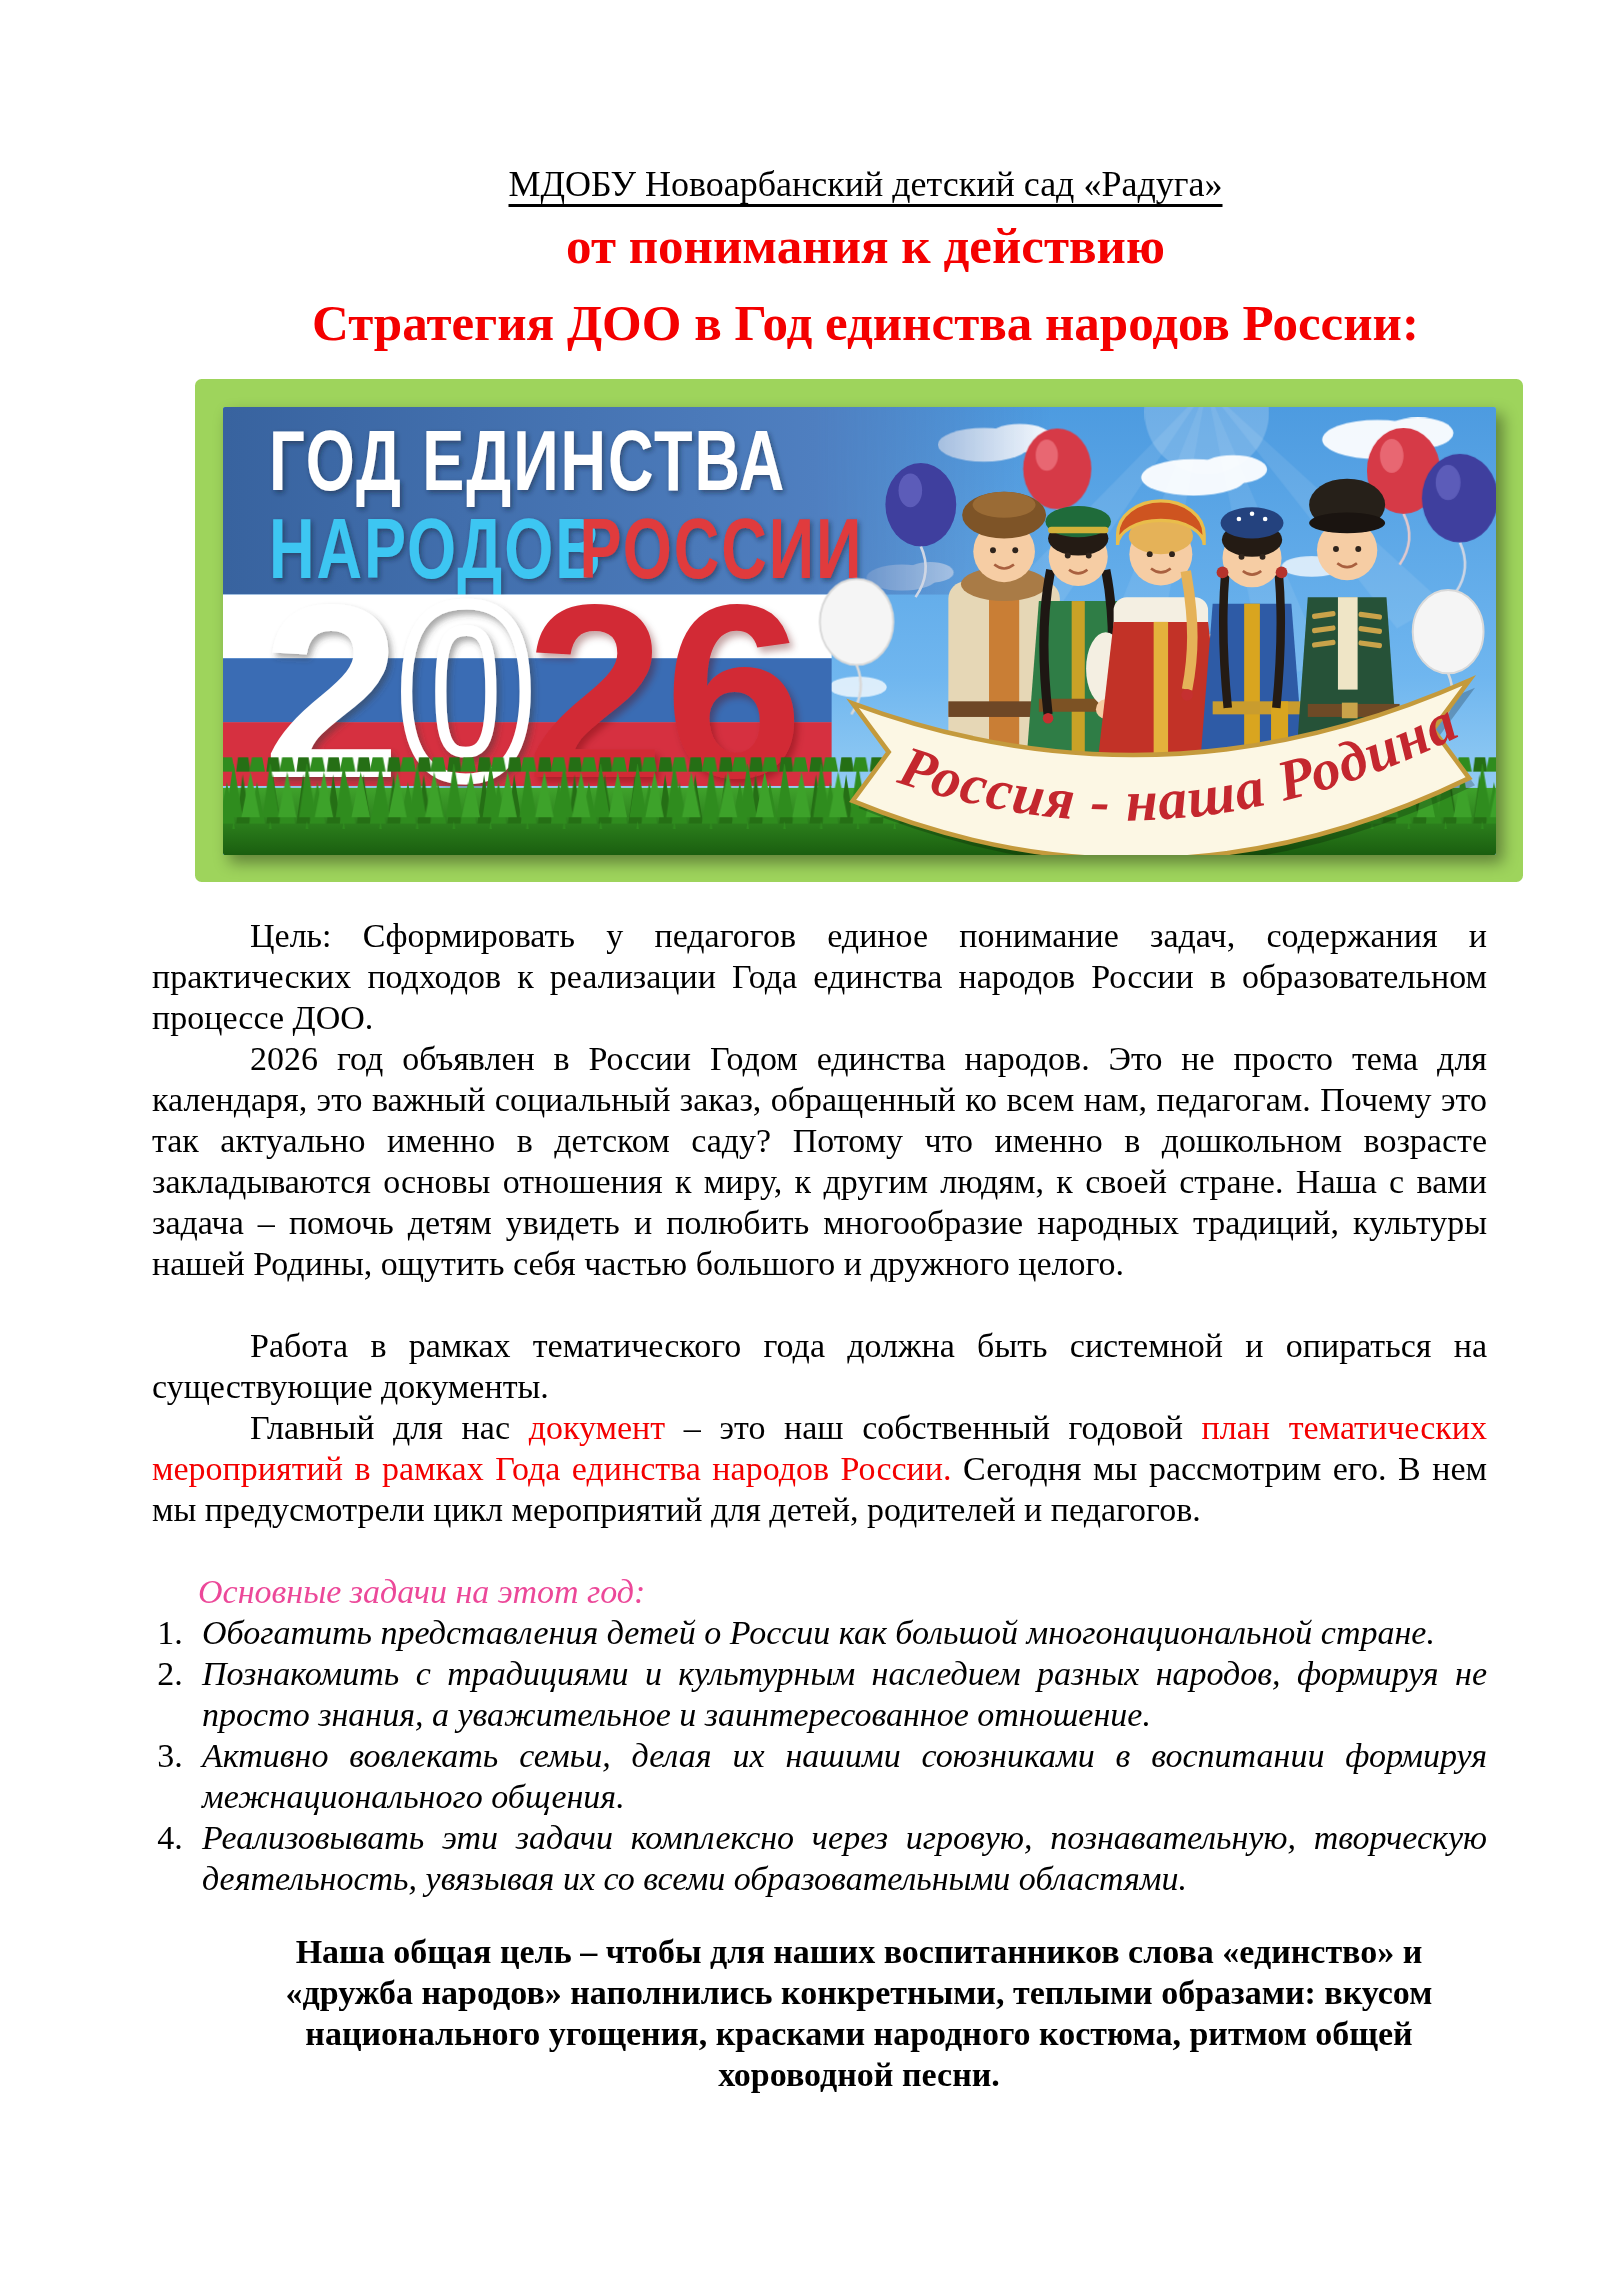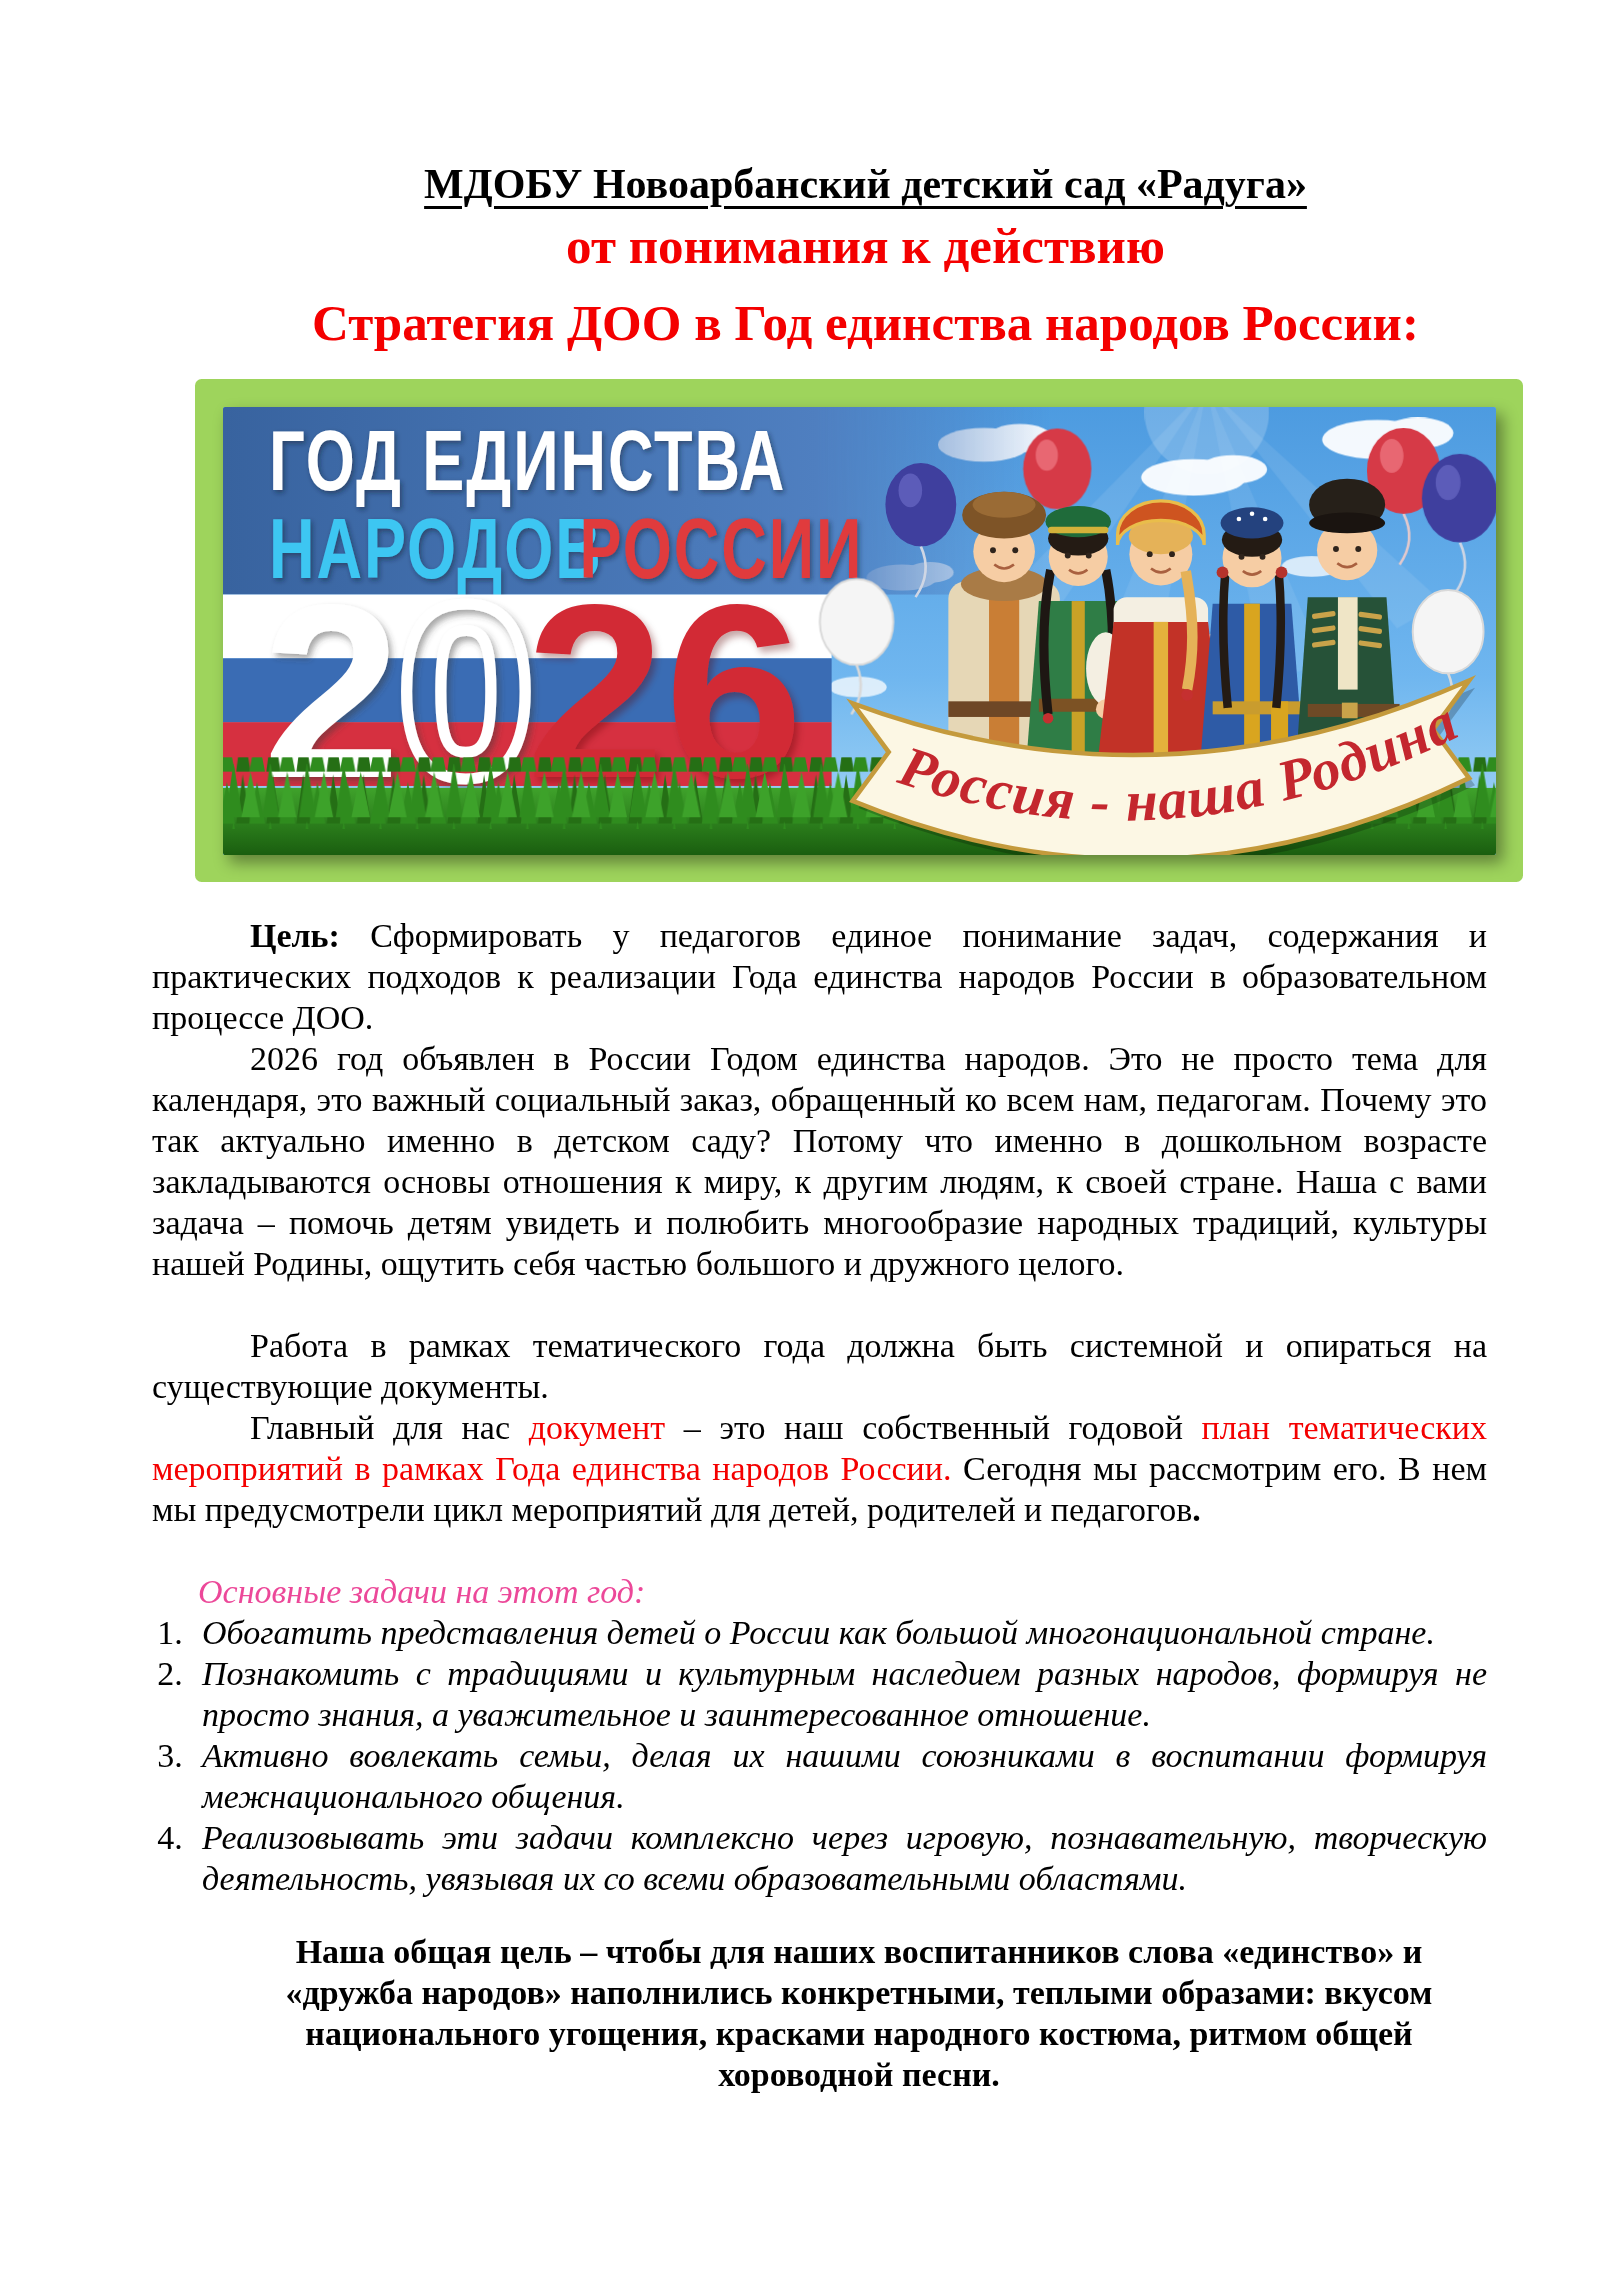--- a/index.html
+++ b/index.html
@@ -5,21 +5,21 @@
   * { margin:0; padding:0; box-sizing:border-box; }
   body { background:#888; }
   .page {
     position:relative; width:1623px; height:2295px; background:#ffffff;
     font-family:"Liberation Serif", serif; color:#000; overflow:hidden;
   }
   .content { padding:0 136px 0 152px; }
   
   .doc-header { padding-top:161px; padding-left:92px; text-align:center; }
   .school-title {
-    font-size:42px; font-weight:700; line-height:47px;
+    font-size:36px; font-weight:400; line-height:47px;
     text-decoration:underline; text-decoration-thickness:3.3px; text-underline-offset:7.9px;
   }
   .red-title { font-size:51px; font-weight:700; line-height:77px; color:#f40000; }
   .red-title:first-of-type { margin-top:10.5px; }
   
   .banner-frame {
     width:1328px; height:503px; margin:17px 0 33px 43px;
     background:#9ed45c; border-radius:6.5px; padding:27.5px;
   }
   .banner-art {
@@ -28,21 +28,21 @@
   }
   .banner-art svg { display:block; width:100%; height:100%; }
   .bsans { font-family:"Liberation Sans", sans-serif; font-weight:700; }
   .ribbon-script { font-family:"Liberation Serif", serif; font-weight:700; font-style:italic; }
   
   .bodytext { font-size:34px; line-height:41px; }
   .para { text-align:justify; }
   .para.ind { text-indent:98px; }
   .vspace { height:41px; }
   .red { color:#f40000; }
-  .b { font-weight:700; }
+  .b { font-weight:400; }
   .tasks-heading { color:#ec4899; padding-left:46px;font-style:italic; }
   .task { display:flex; }
   .task-num { flex:none; width:50px; padding-left:5.2px; }
   .task-text { flex:1; text-align:justify;font-style:italic; }
   .final-para { font-weight:700; text-align:center; padding-left:79px;margin-top:32px; }
 </style>
 </head>
 <body>
 
 <div class="page">

